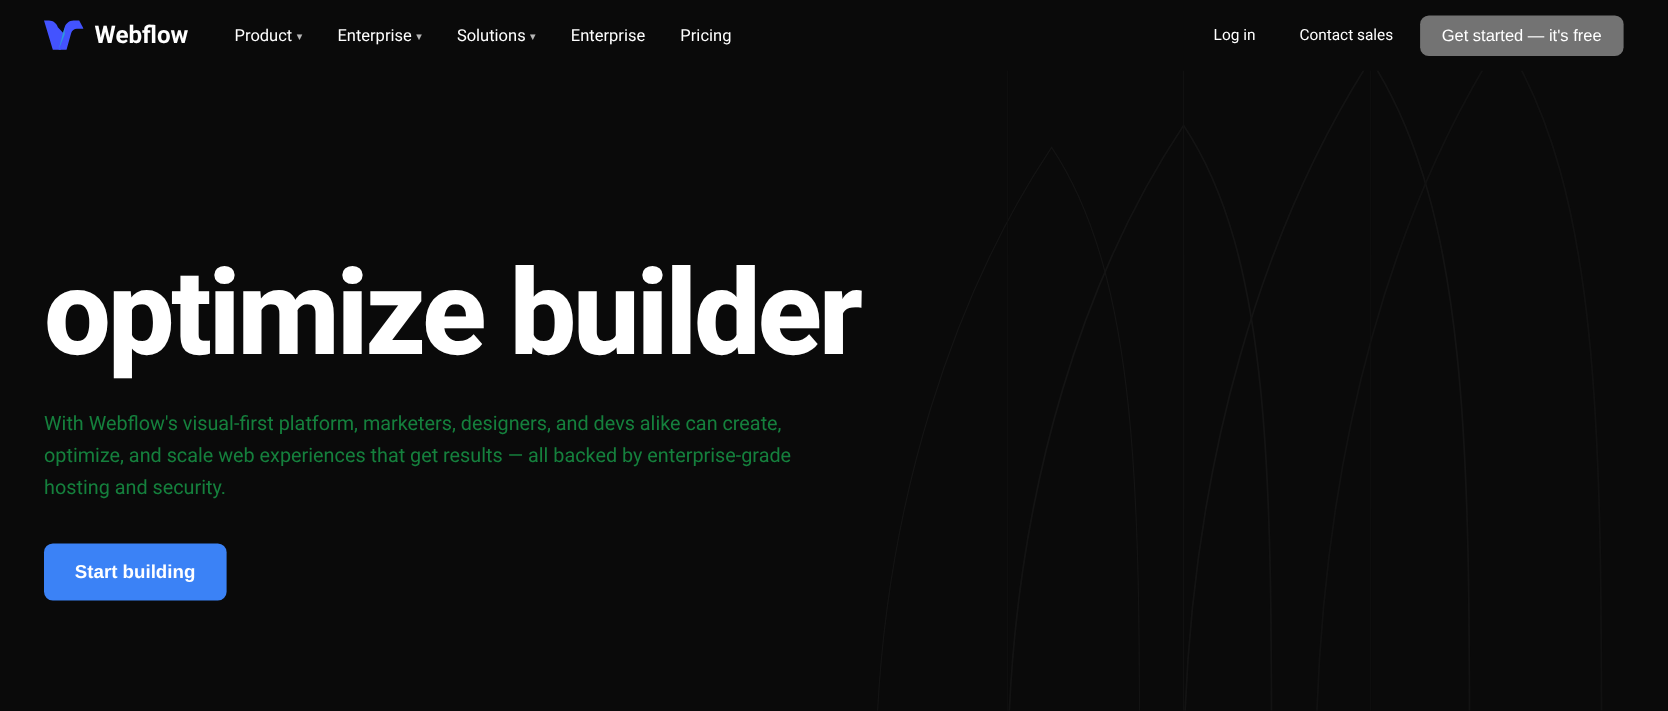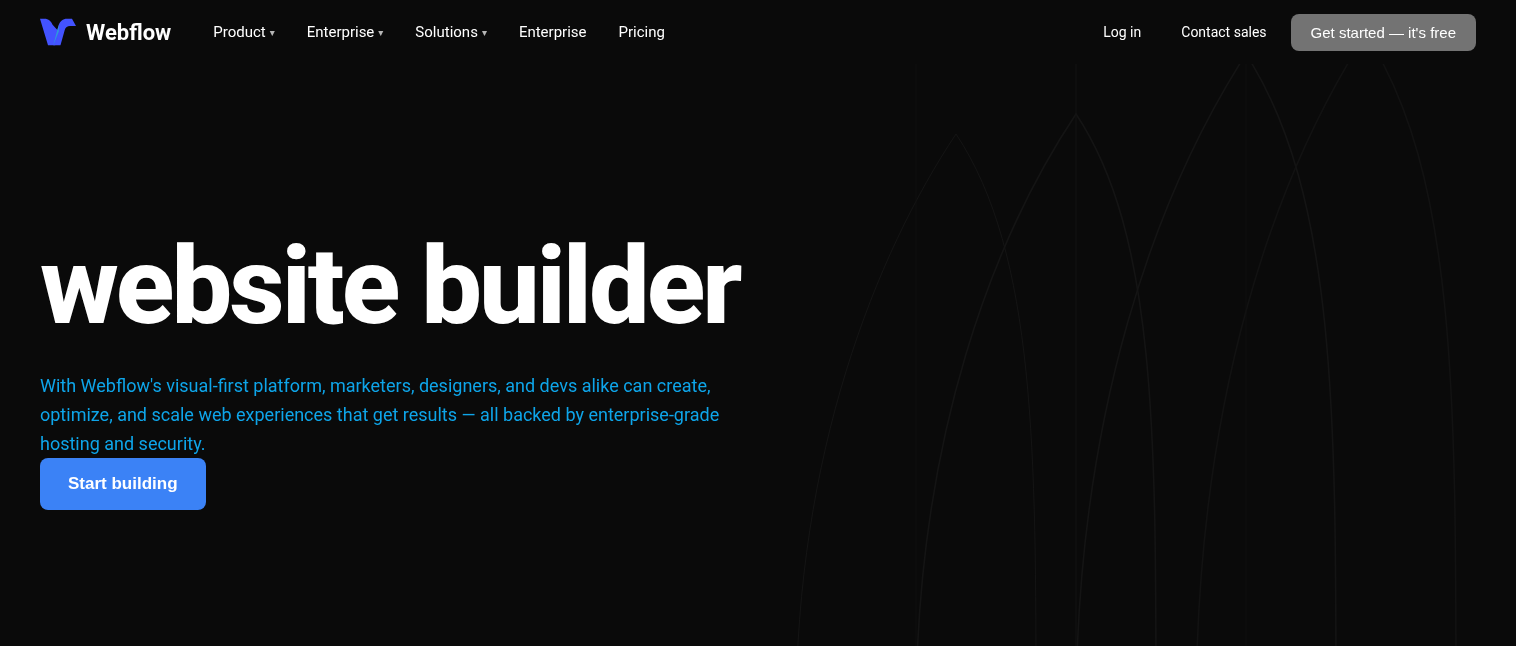--- a/index.html
+++ b/index.html
@@ -120,22 +120,23 @@
       line-height: 1.0;
       letter-spacing: -3px;
       color: #ffffff;
       margin-bottom: 32px;
     }
 
     .hero-description {
       font-size: 18px;
       font-weight: 400;
       line-height: 1.6;
-      color: #0ea5e9;
+      color: #15803d;
       max-width: 740px;
+      margin-bottom: 36px;
     }
 
     .btn-start-building {
       padding: 16px 28px;
       background: #3b82f6;
       color: #ffffff;
       font-size: 17px;
       font-weight: 600;
       cursor: pointer;
       border-radius: 8px;
@@ -213,20 +214,20 @@
     <path d="M580 680 C580 360 660 140 750 0 C840 140 840 360 840 680" stroke="#2a2a2a" stroke-width="1.5" fill="none"></path>
 
     <line x1="460" y1="0" x2="460" y2="680" stroke="#2a2a2a" stroke-width="1"></line>
     <line x1="300" y1="0" x2="300" y2="680" stroke="#222" stroke-width="0.8"></line>
     <line x1="630" y1="0" x2="630" y2="680" stroke="#222" stroke-width="0.8"></line>
   </svg>
 
   <div class="hero-content">
     <h1 class="hero-title">
       <br>
-      <span>website builder</span>
+      <span>optimize builder</span>
     </h1>
     <p class="hero-description">With Webflow's visual-first platform, marketers, designers, and devs alike can create, optimize, and scale web experiences that get results — all backed by enterprise-grade hosting and security.</p>
     <button class="btn-start-building">
       <span>Start building</span>
     </button>
   </div>
 </section>
 
 </body></html>

